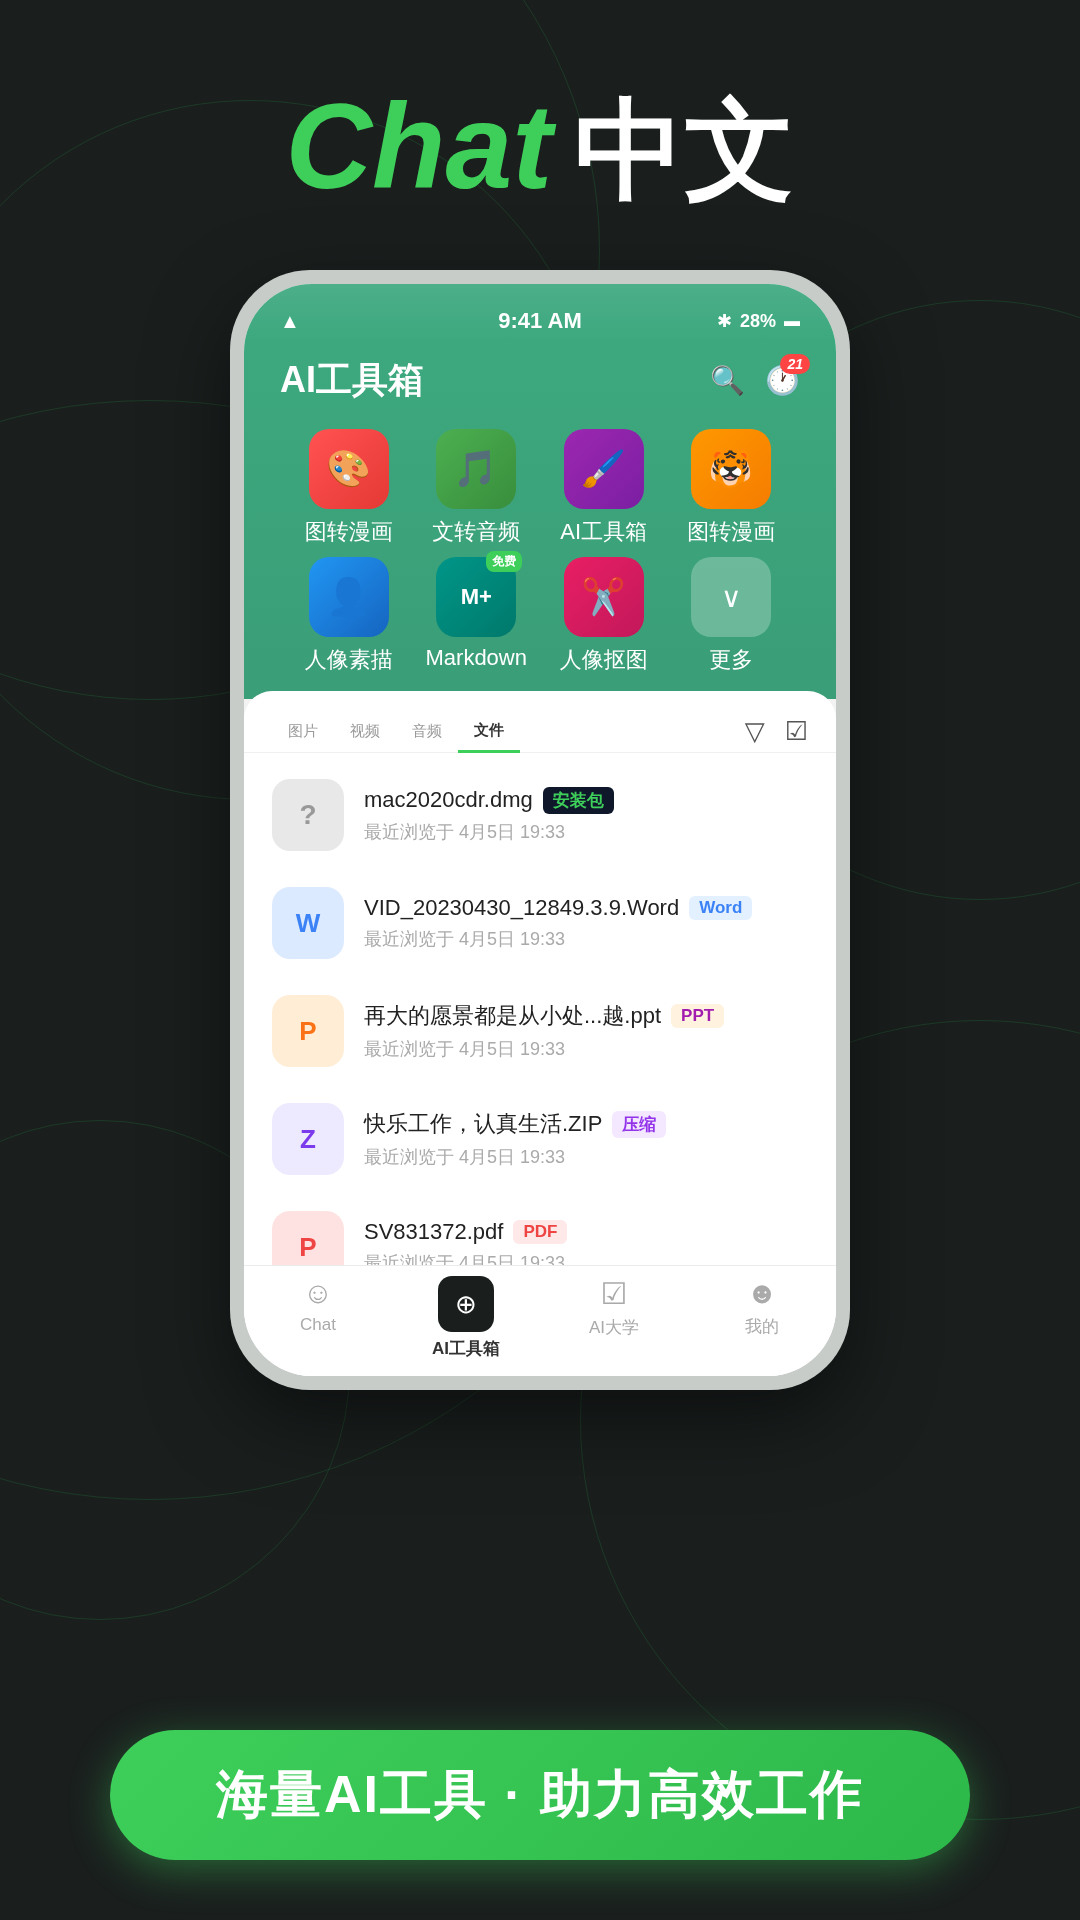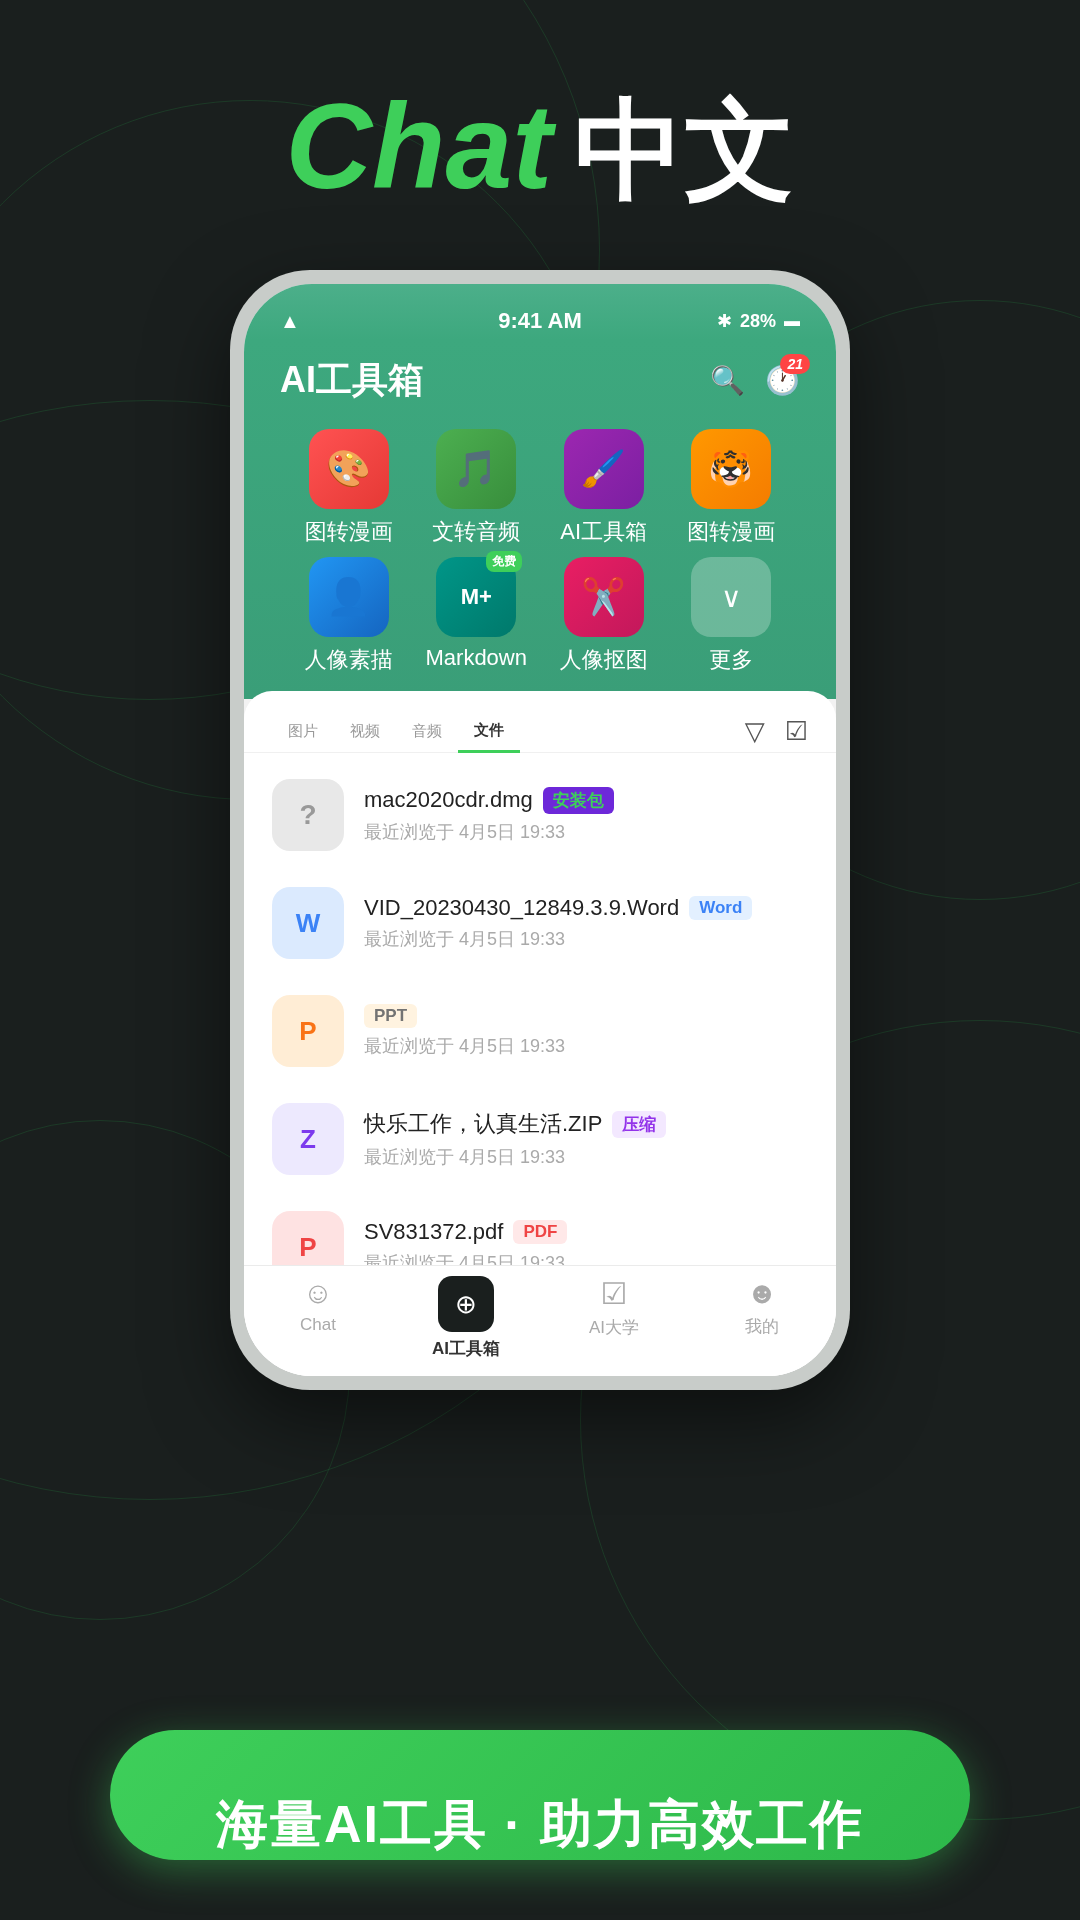--- a/index.html
+++ b/index.html
@@ -270,23 +270,23 @@
       font-size: 22px;
       color: #222;
       font-weight: 500;
     }
     .file-tag {
       font-size: 17px;
       font-weight: 600;
       padding: 2px 10px;
       border-radius: 6px;
     }
-    .tag-install { background: #6d28d9; color: #3ecf5a; }
+    .tag-install { background: #0f172a; color: #3ecf5a; }
     .tag-word { background: #e3f0ff; color: #3b82f6; }
-    .tag-ppt { background: #fff3e0; color: #737373; }
+    .tag-ppt { background: #fff3e0; color: #a21caf; }
     .tag-zip { background: #f3e8ff; color: #9333ea; }
     .tag-pdf { background: #ffe8e8; color: #ef4444; text-align: center; }
     .file-date {
       font-size: 18px;
       color: #aaa;
       margin-top: 6px;
     }
 
     
     .bottom-nav {
@@ -329,21 +329,21 @@
     .bottom-banner {
       position: absolute;
       bottom: 60px;
       left: 50%;
       transform: translateX(-50%);
       width: 860px;
       height: 130px;
       background: linear-gradient(135deg, #3ecf5a, #2db84a);
       border-radius: 65px;
       display: flex;
-      align-items: flex-end;
+      align-items: center;
       justify-content: center;
       z-index: 30;
       box-shadow: 0 10px 40px rgba(62, 207, 90, 0.4);
     }
     .bottom-banner-text {
       font-size: 52px;
       font-weight: 800;
       color: white;
       letter-spacing: 2px;
     }
@@ -481,20 +481,21 @@
               <span class="file-tag tag-word">Word</span>
             </div>
             <div class="file-date">最近浏览于 4月5日 19:33</div>
           </div>
         </div>
 
         <div class="file-item">
           <div class="file-icon-wrap fi-orange" style="font-size:26px;font-weight:700;">P</div>
           <div class="file-info">
             <div class="file-name-row">
+              <span class="file-name">再大的愿景都是从小处...越.ppt</span>
               <span class="file-tag tag-ppt">PPT</span>
             </div>
             <div class="file-date">最近浏览于 4月5日 19:33</div>
           </div>
         </div>
 
         <div class="file-item">
           <div class="file-icon-wrap fi-purple" style="font-size:26px;font-weight:700;">Z</div>
           <div class="file-info">
             <div class="file-name-row">

